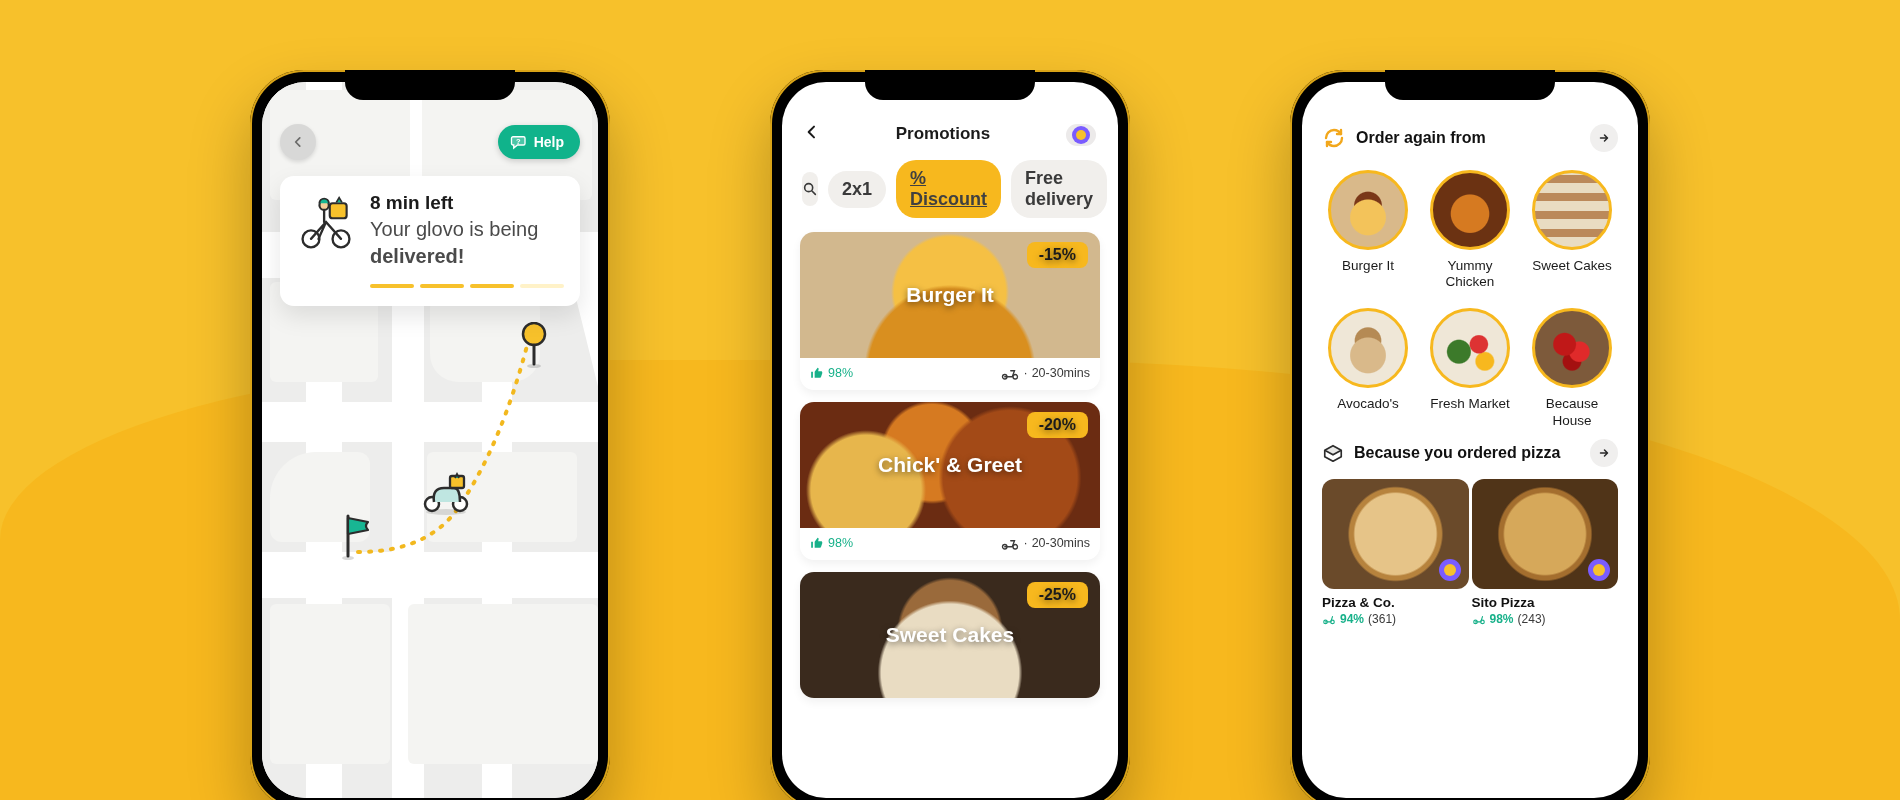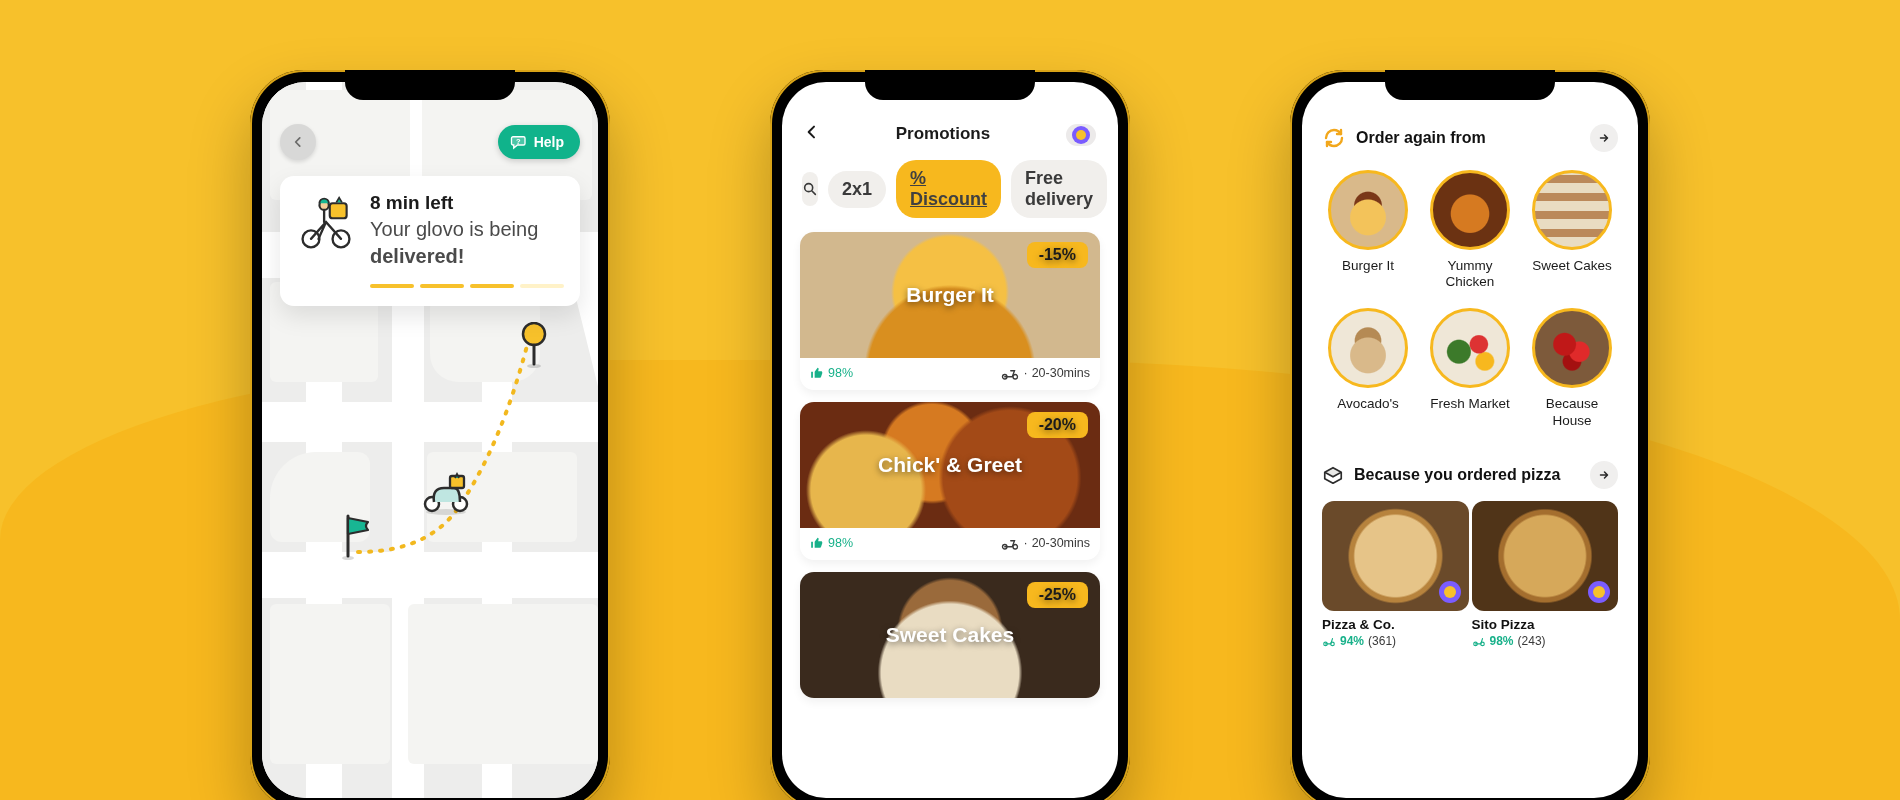--- a/index.html
+++ b/index.html
@@ -113,21 +113,21 @@
   .circ-grid{ display:grid; grid-template-columns:repeat(3,1fr); gap:18px 10px; margin-top:18px;}
   .circ-item{ display:flex; flex-direction:column; align-items:center; gap:8px;}
   .circ-img{ width:80px;height:80px;border-radius:50%; border:3px solid #f7b81e; }
   .c-burger{ background: radial-gradient(circle at 50% 60%, #f3c35a 0 30%, transparent 32%), radial-gradient(circle at 50% 44%, #7a3718 0 24%, transparent 26%), #d9b98a;}
   .c-chicken{ background: radial-gradient(circle at 50% 55%, #d67a21 0 34%, transparent 36%), #6b3212;}
   .c-cake{ background: repeating-linear-gradient(0deg,#e9dcc2 0 10px,#bb895a 10px 18px);}
   .c-fresh{ background: radial-gradient(circle at 35% 55%, #3c7a2a 0 18%, transparent 20%), radial-gradient(circle at 62% 45%, #d33 0 14%, transparent 16%), radial-gradient(circle at 70% 68%, #f7b81e 0 12%, transparent 14%), #efe7d7;}
   .c-avocado{ background: radial-gradient(circle at 50% 60%, #d9b98a 0 30%, transparent 32%), radial-gradient(circle at 50% 40%, #b58a54 0 22%, transparent 24%), #efe7d7;}
   .c-bouquet{ background: radial-gradient(circle at 40% 45%, #c01818 0 18%, transparent 20%), radial-gradient(circle at 60% 55%, #e02a2a 0 16%, transparent 18%), radial-gradient(circle at 50% 68%, #a41010 0 14%, transparent 16%), #7d5a3b;}
   .circ-label{ font-size:13.5px; color:#1b1b1b; text-align:center; line-height:1.2; min-height:32px;}
-  .sec2{ margin-top:32px;}
+  .sec2{ margin-top:10px;}
   .pizza-row{ display:flex; gap:3px; margin-top:12px;}
   .pizza-card{ flex:1; }
   .pizza-hero{ height:110px; border-radius:12px; position:relative; overflow:hidden;}
   .pz1{ background: radial-gradient(circle at 50% 50%, #e6c488 0 44%, #b7833d 46% 50%, transparent 52%), radial-gradient(circle at 42% 42%, #c9341a 0 9%, transparent 11%), radial-gradient(circle at 60% 56%, #c9341a 0 9%, transparent 11%), radial-gradient(circle at 50% 62%, #2f6f28 0 6%, transparent 8%), #6a4a2a;}
   .pz2{ background: radial-gradient(circle at 50% 50%, #d6a85a 0 44%, #a46e2e 46% 50%, transparent 52%), radial-gradient(circle at 44% 42%, #8b2410 0 8%, transparent 10%), radial-gradient(circle at 58% 58%, #8b2410 0 8%, transparent 10%), #503418;}
   .pz-badge{ position:absolute; right:8px; bottom:8px; width:22px;height:22px;border-radius:50%; background:#7a5cff;}
   .pz-badge::after{content:"";position:absolute;inset:5px;border-radius:50%;background:#f7c12b;}
   .pizza-name{ font-size:13.5px; font-weight:800; color:#111; margin-top:6px;}
   .pizza-meta{ font-size:12px; color:#3a3a3a; display:flex; align-items:center; gap:4px; margin-top:2px;}
   .pizza-meta .score{ color:#18b18a; font-weight:700;}

